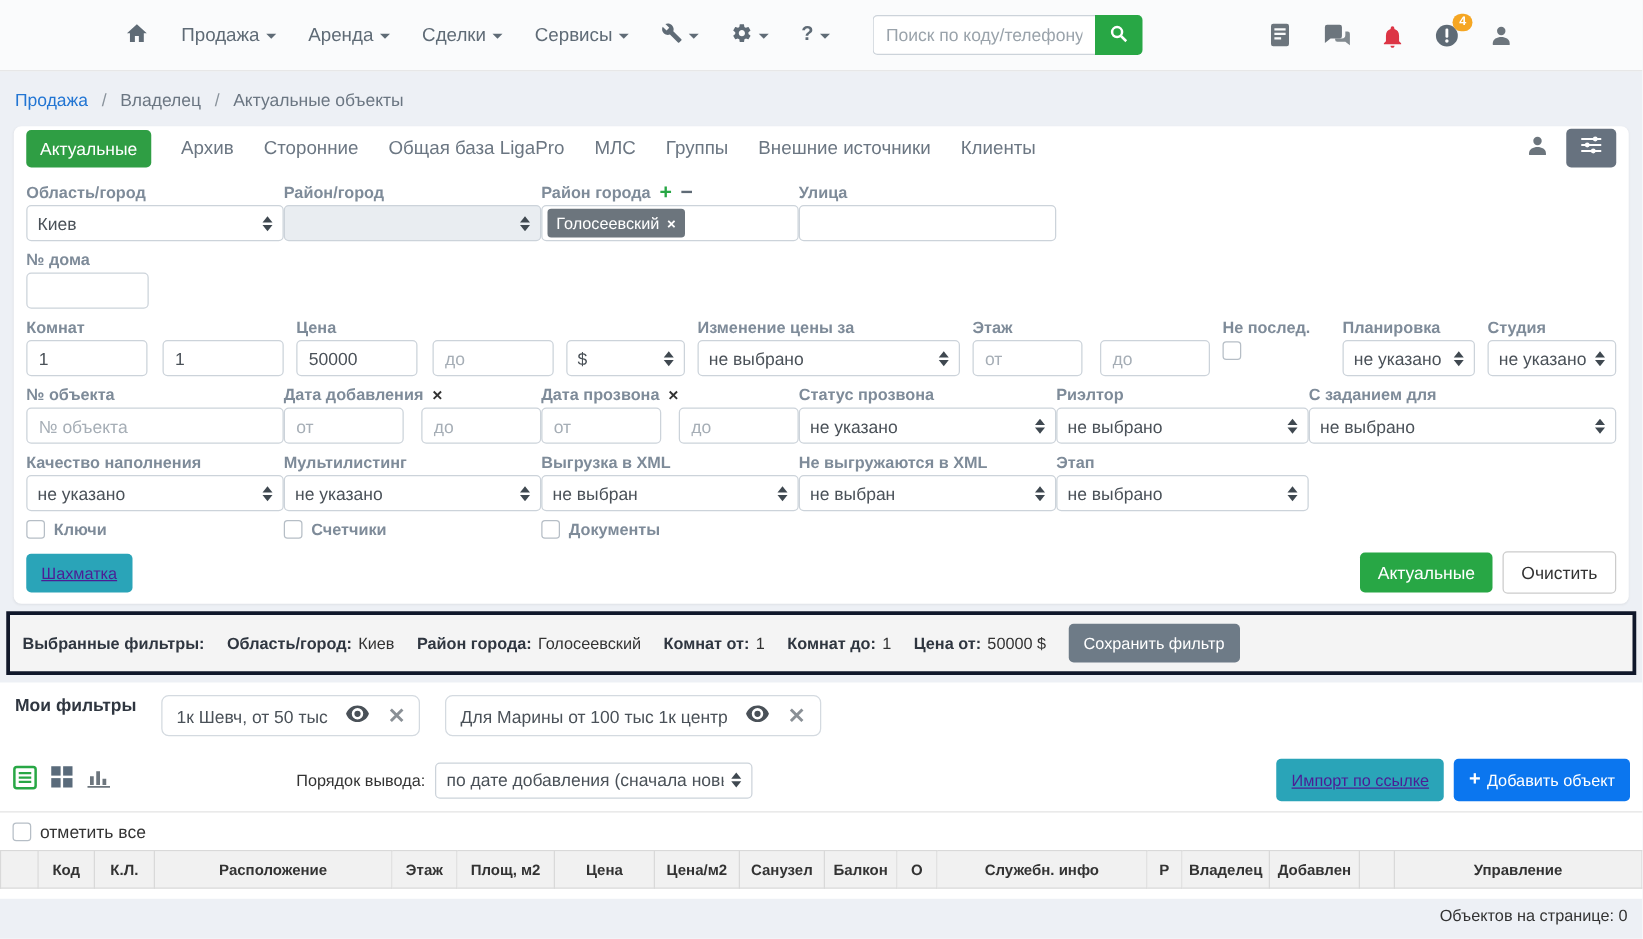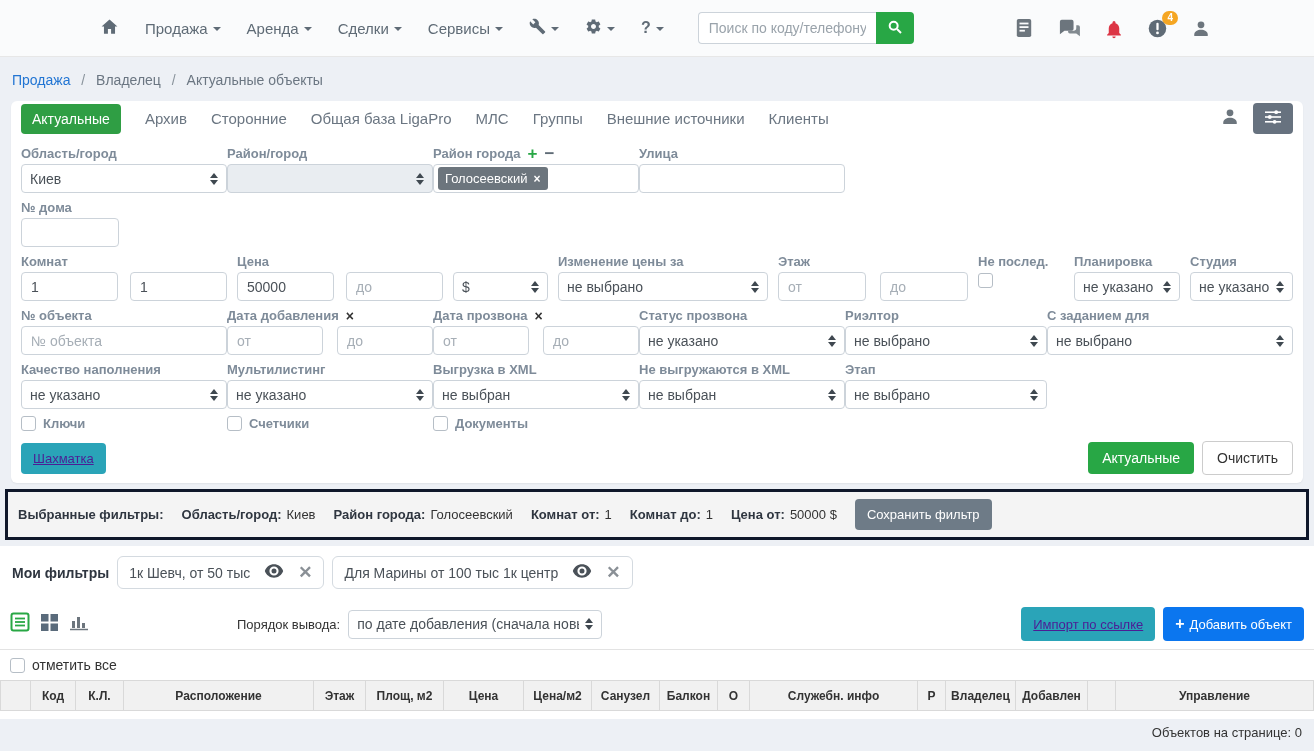--- a/index.html
+++ b/index.html
@@ -89,21 +89,21 @@
 .spacer { flex:1; }
 
 
 .red-frame { margin:6px 5px; border:3px solid #0f172a; background:#f4f4f4;
   display:flex; align-items:center; gap:18px; padding:7px 10px; font-size:13px; }
 .sf-item { display:flex; gap:5px; white-space:nowrap; }
 .sf-item b { color:#2f3640; }
 
 
 .lower { background:#fff; }
-.myfilters { display:flex; align-items:center; gap:8px; padding:10px 12px; }
+.myfilters { display:flex; align-items:flex-start; gap:20px; padding:10px 12px; }
 .mf-label { font-size:14px; font-weight:bold; color:#2f3640; }
 .chip { display:flex; align-items:center; gap:14px; border:1px solid #d4dae0; border-radius:6px;
   padding:7px 11px; font-size:14px; color:#4a5158; background:#fff; }
 .chip .x { font-size:17px; font-weight:bold; color:#8a9096; cursor:pointer; line-height:1; }
 
 .toolbar { display:flex; align-items:center; padding:8px 10px; }
 .view-icons { display:flex; align-items:center; gap:10px; }
 .sort-group { display:flex; align-items:center; gap:8px; margin-left:148px; font-size:13px; color:#333; }
 .sort-sel { width:254px; }
 .toolbar-right { margin-left:auto; display:flex; gap:8px; }

